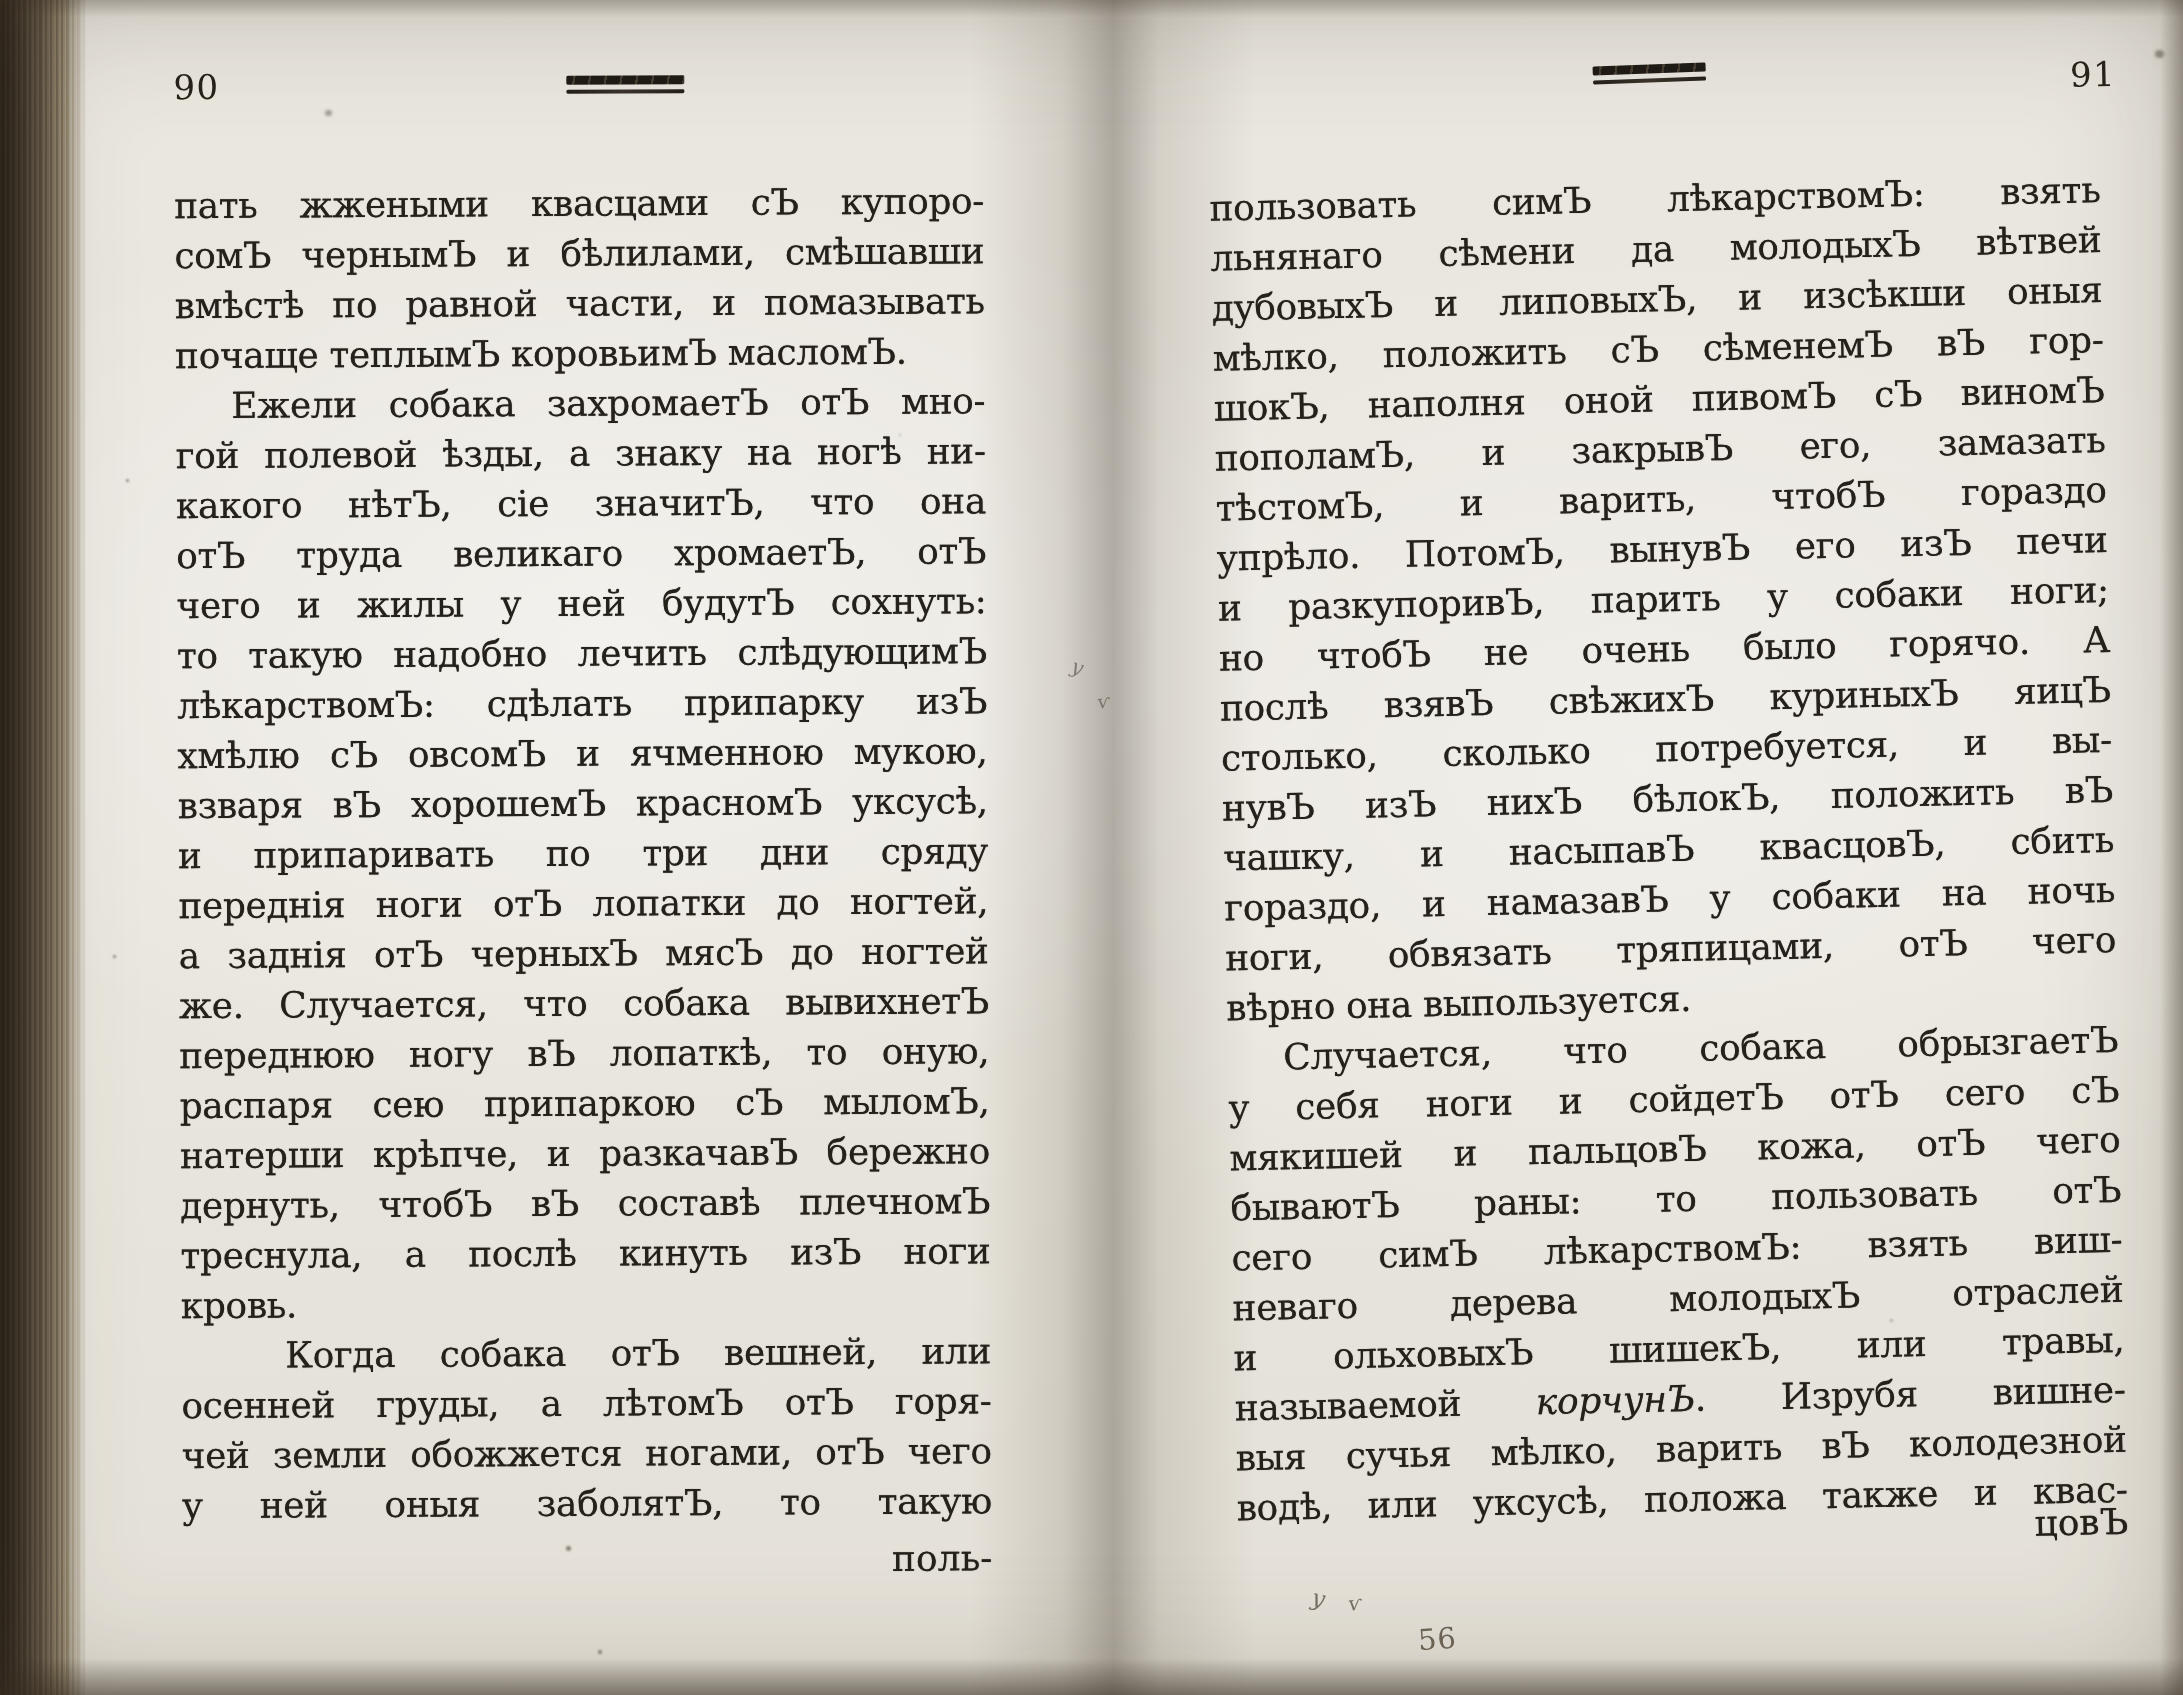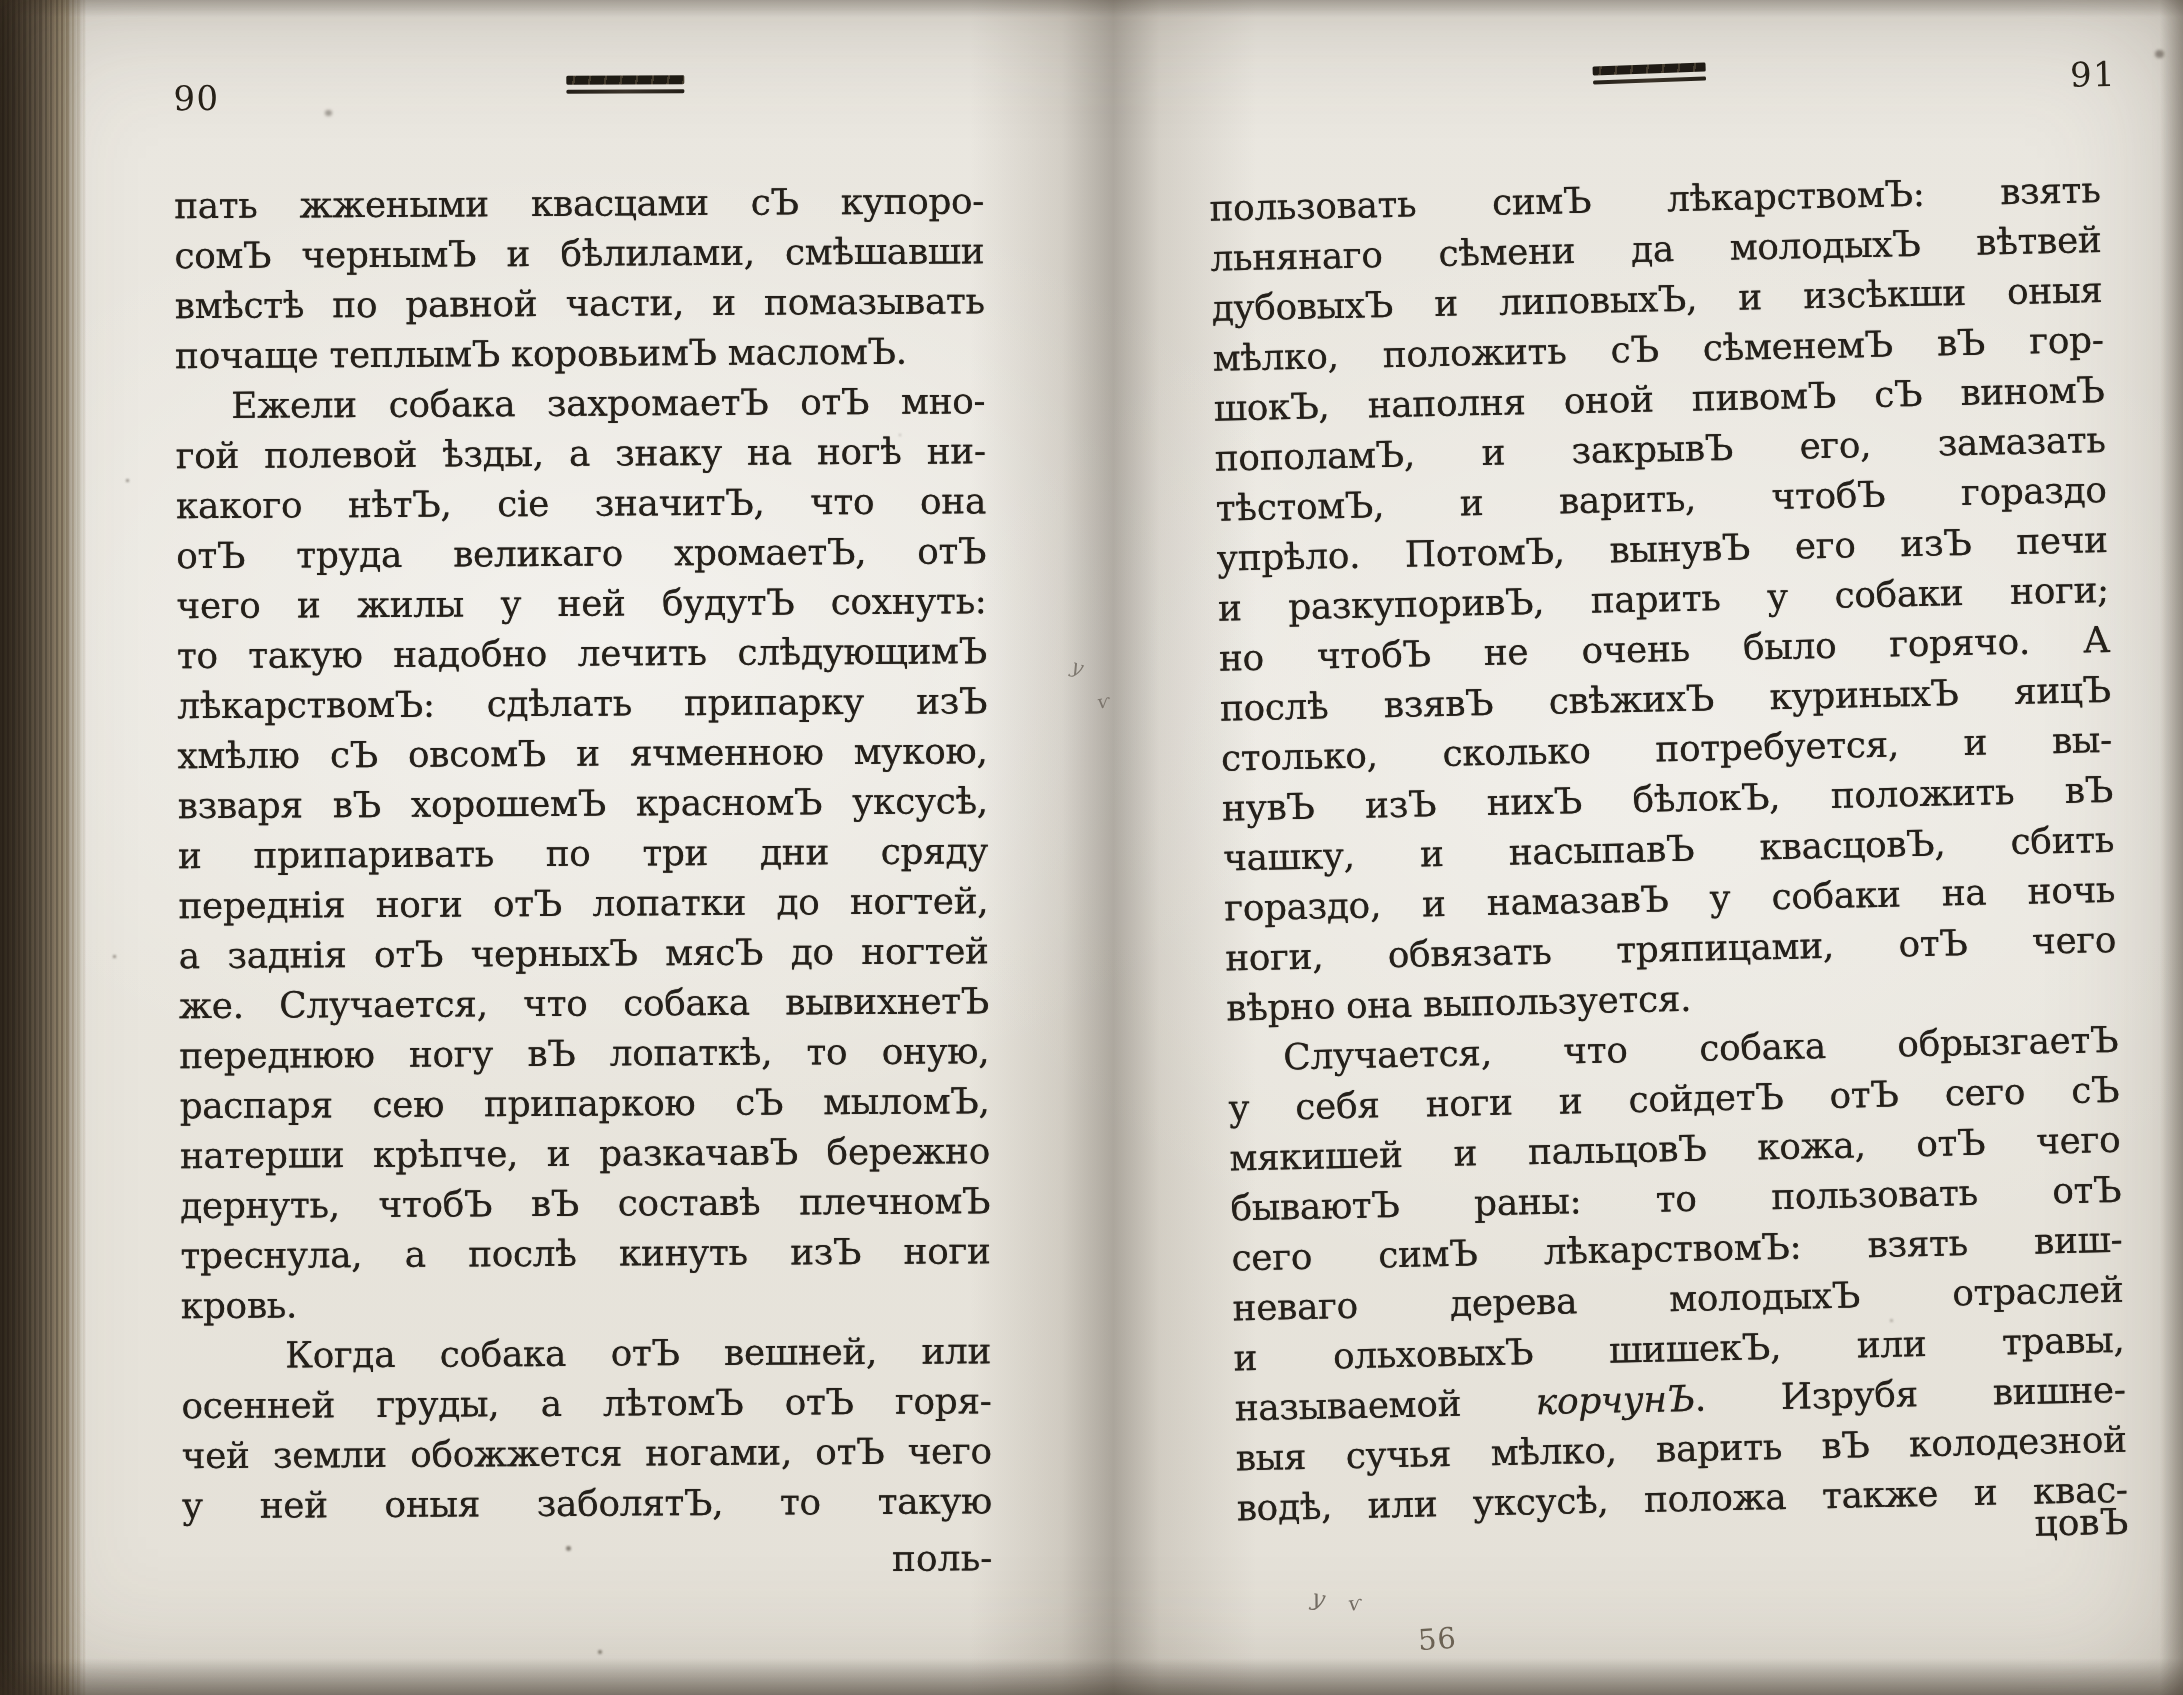--- a/index.html
+++ b/index.html
@@ -40,21 +40,21 @@
     position:absolute;left:970px;top:0;width:287px;height:100%;
     background:linear-gradient(90deg,
       rgba(92,79,62,0) 0%, rgba(92,79,62,.16) 32%,
       rgba(58,48,36,.34) 50%, rgba(92,79,62,.15) 66%, rgba(92,79,62,0) 100%);
   }
   .page-group{position:absolute;top:0;height:1695px;}
   .group-left{left:0;width:1085px;transform:rotate(-0.35deg);}
   .group-right{left:1085px;width:1099px;transform:rotate(-1.2deg);}
 
   .pageno{position:absolute;font-size:34px;letter-spacing:1.5px;color:#262118;}
-  .pageno-left{left:178px;top:76px;}
+  .pageno-left{left:178px;top:65px;}
   .pageno-right{left:1001px;top:64px;}
 
   .ornament{position:absolute;}
   .orn-left{left:571px;top:76px;width:118px;}
   .orn-right{left:524px;top:65px;width:113px;transform:rotate(-0.8deg);}
   .ornament .b1{height:9.3px;border-radius:1.5px;
     background:repeating-linear-gradient(100deg,#1e1a14 0 7px,#463d30 7px 9.3px,#1e1a14 9.3px 15.5px);}
   .ornament .b2{height:3.9px;margin-top:4.6px;border-radius:1.5px;
     background:linear-gradient(90deg,#241f18,#3b332a 50%,#241f18);}
 

